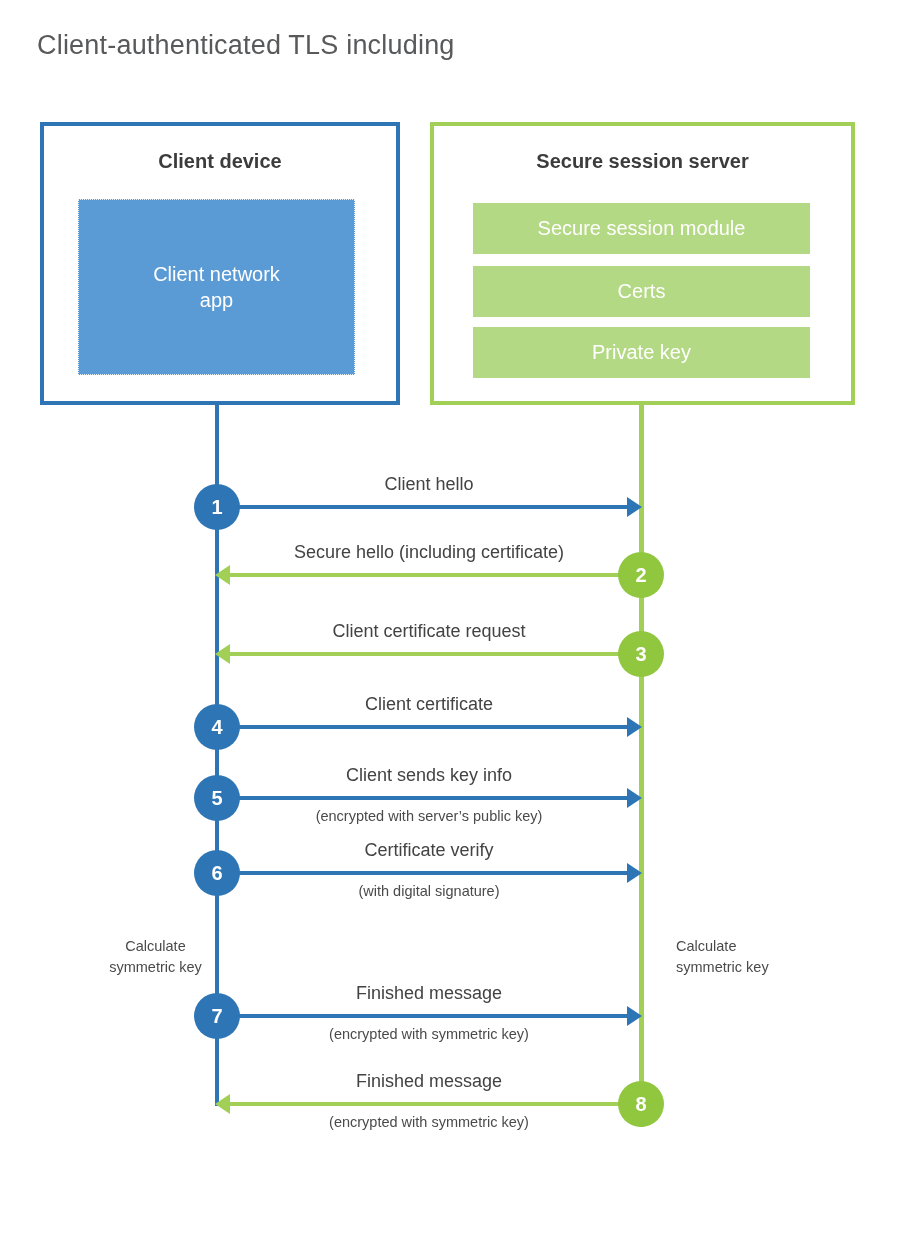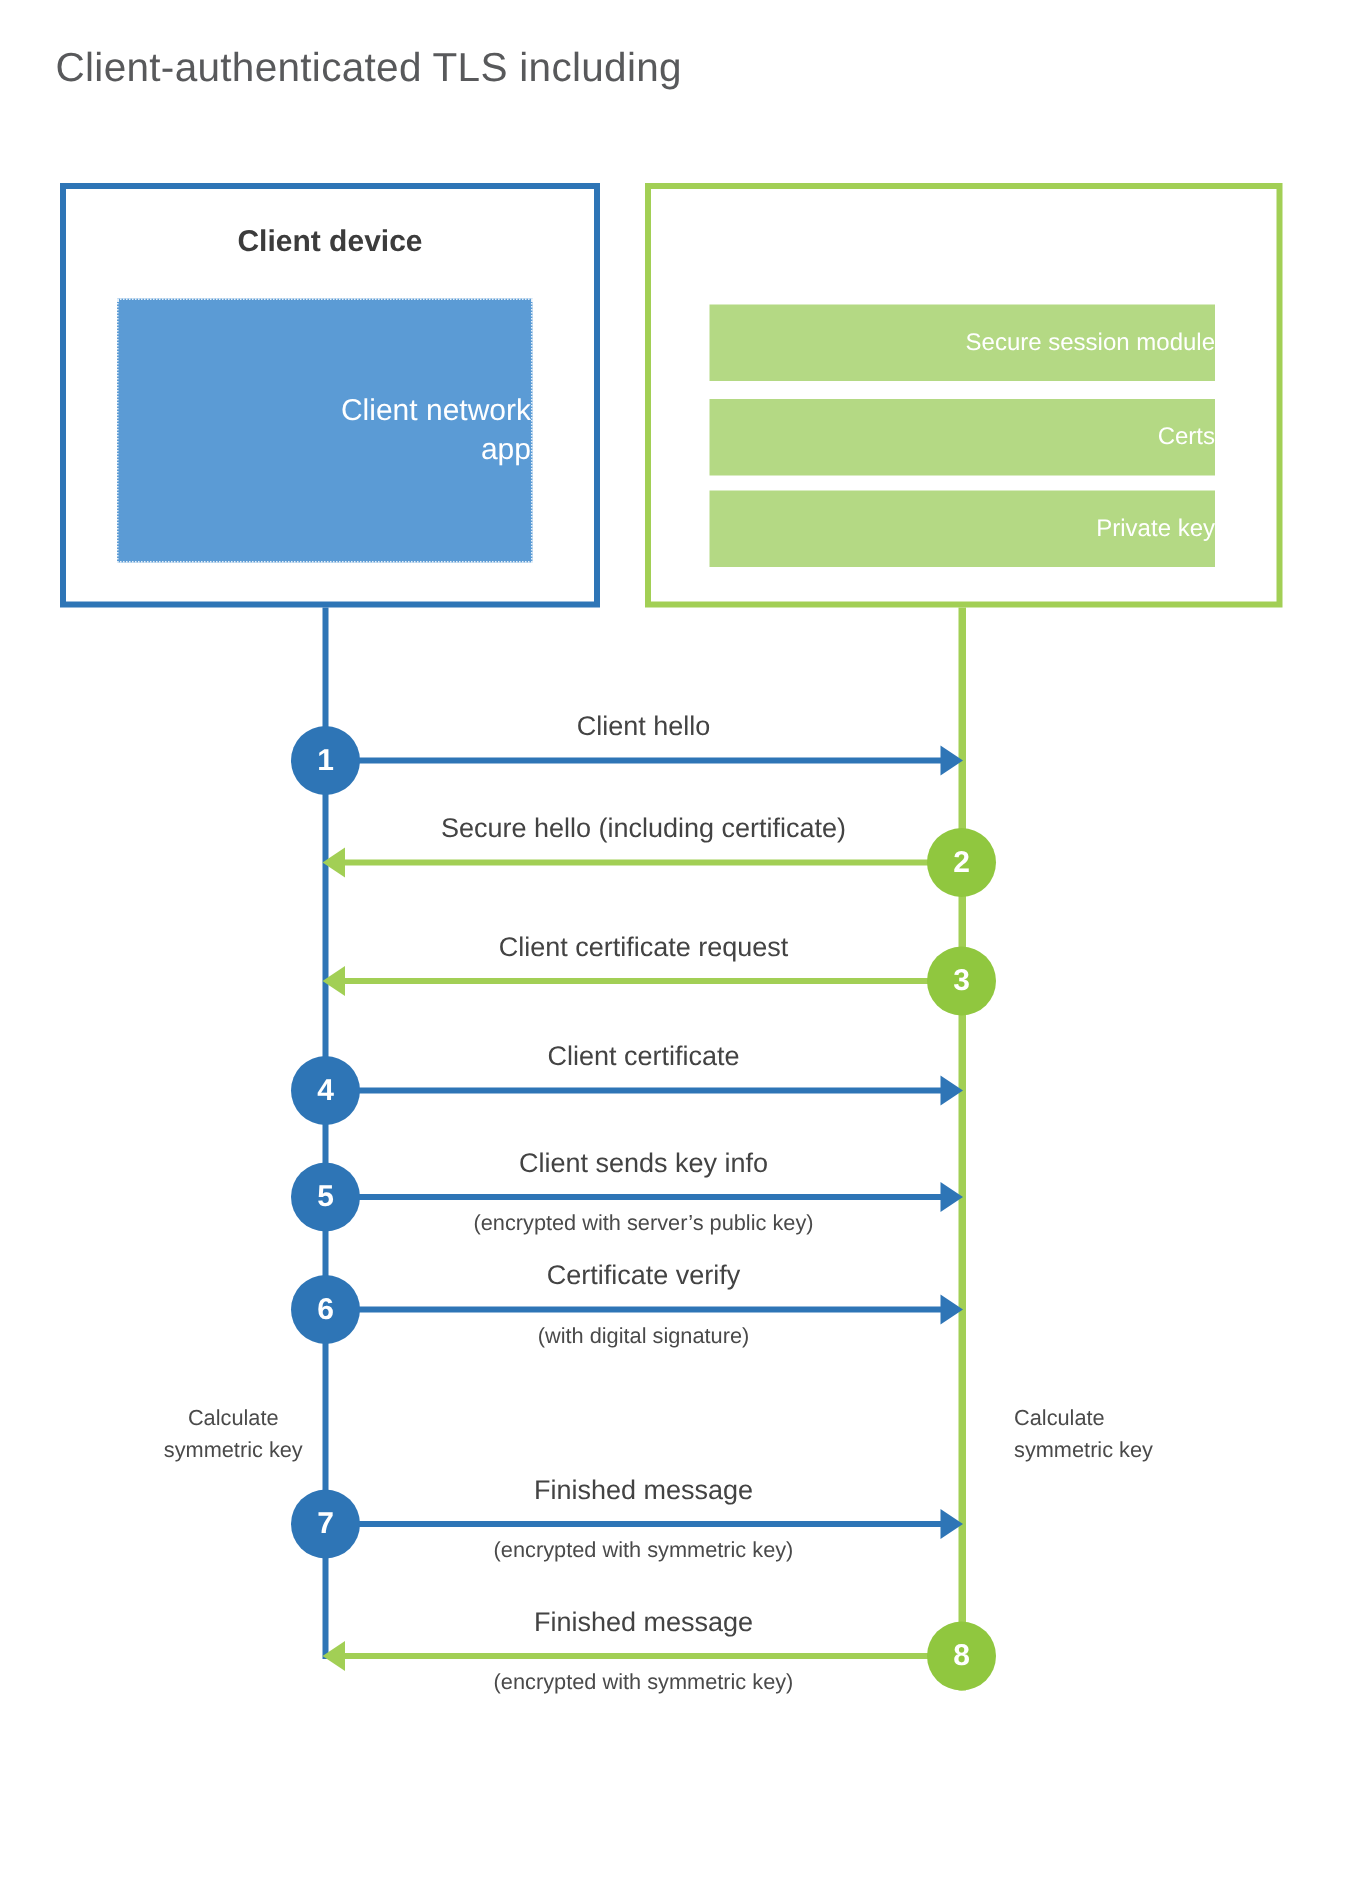--- a/index.html
+++ b/index.html
@@ -16,27 +16,27 @@
   .actor-box { position:absolute; top:122px; height:283px; background:#fff; border:4px solid; box-sizing:border-box; }
   #client-box { left:40px;  width:360px; border-color:var(--blue); }
   #server-box { left:430px; width:425px; border-color:var(--green); }
   .actor-title {
     position:absolute; left:0; top:24px; width:100%;
     text-align:center; font-size:20px; font-weight:bold; color:#3c3c3c;
   }
   #client-app {
     position:absolute; left:34px; top:73px; width:277px; height:176px;
     background:var(--blue-fill); border:1px dotted rgba(255,255,255,.85); box-sizing:border-box;
-    display:flex; flex-direction:column; align-items:flex-end; justify-content:center;
+    display:flex; flex-direction:column; align-items:center; justify-content:center;
     color:#fff; font-size:20px; line-height:26px;
   }
   .server-bar {
     position:absolute; left:39px; width:337px; height:51px;
-    background:var(--green-fill); color:#fff; font-size:16px;
-    text-align:right; line-height:51px;
+    background:var(--green-fill); color:#fff; font-size:20px;
+    text-align:center; line-height:51px;
   }
   
   .lifeline { position:absolute; top:405px; }
   #blue-line  { left:215px; width:4px; height:701px; background:var(--blue); }
   #green-line { left:639px; width:5px; height:722px; background:var(--green); }
   
   .row { position:absolute; left:0; width:900px; height:0; }
   .num {
     position:absolute; top:-23px; width:46px; height:46px; border-radius:50%;
     color:#fff; font-size:20px; font-weight:bold;
@@ -78,20 +78,21 @@
 
   <div id="client-box" class="actor-box">
     <div class="actor-title">Client device</div>
     <div id="client-app">
       <span>Client network</span>
       <span>app</span>
     </div>
   </div>
 
   <div id="server-box" class="actor-box">
+    <div class="actor-title">Secure session server</div>
     <div class="server-bar" style="top:77px">Secure session module</div>
     <div class="server-bar" style="top:140px">Certs</div>
     <div class="server-bar" style="top:201px">Private key</div>
   </div>
 
   <div id="blue-line" class="lifeline"></div>
   <div id="green-line" class="lifeline"></div>
 
   <div class="row blue right" style="top:507px">
     <div class="shaft"></div>

